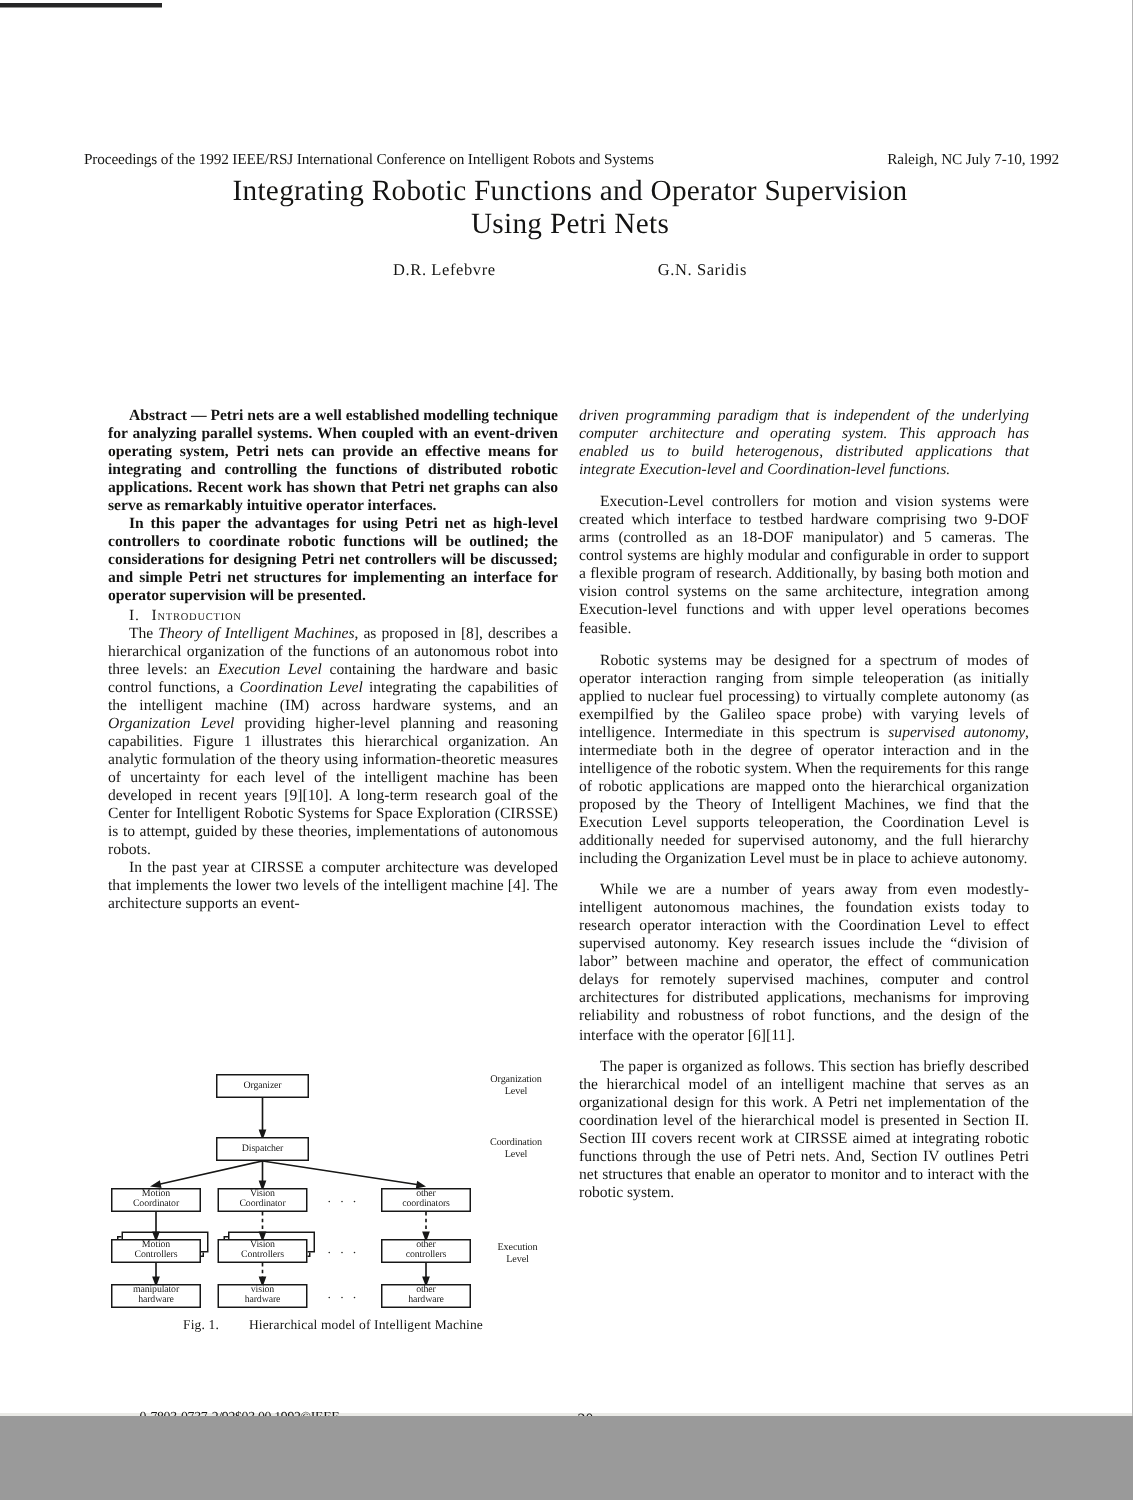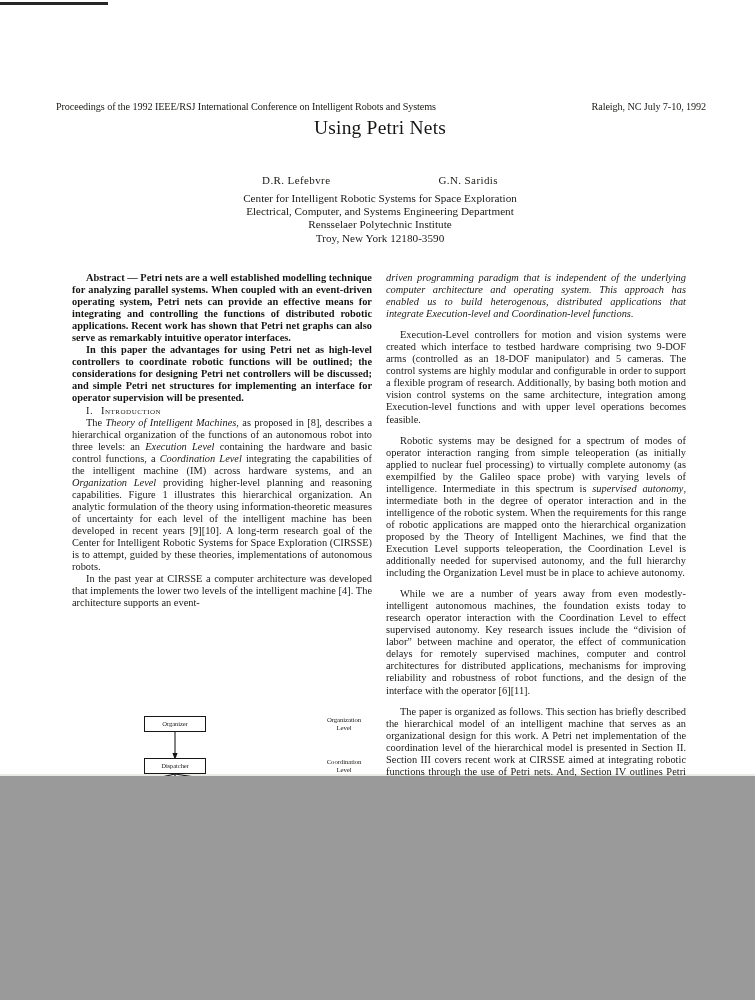--- a/index.html
+++ b/index.html
@@ -3,21 +3,21 @@
 <meta charset="utf-8">
 <style>
   html, body {
     margin: 0;
     padding: 0;
     background: #9a9a9a;
   }
   #page {
     position: relative;
     width: 755px;
-    height: 776px;
+    height: 944px;
     background: #fdfdfb;
     overflow: hidden;
     font-family: "Liberation Serif", "DejaVu Serif", serif;
     color: #1a1a1a;
     filter: contrast(1.06);
   }
   
   #scan-edge-top {
     position: absolute;
     left: 0; top: 2px;
@@ -185,33 +185,28 @@
 
   <div id="scan-edge-top"></div>
   <div id="scan-edge-bottom"></div>
 
   <div id="conf-header">
     <span class="left">Proceedings of the 1992 IEEE/RSJ International Conference on Intelligent Robots and Systems</span>
     <span class="right">Raleigh, NC   July 7-10, 1992</span>
   </div>
 
   <div id="title-block">
+    <div id="title-line1">Integrating Robotic Functions and Operator Supervision</div>
     <div id="title-line2">Using Petri Nets</div>
   </div>
 
   <div id="authors">
     <span class="names">
       <span class="a1">D.R. Lefebvre</span><span class="a2">G.N. Saridis</span>
     </span>
-  </div>
-  <div id="affil">
-    <div>Center for Intelligent Robotic Systems for Space Exploration</div>
-    <div>Electrical, Computer, and Systems Engineering Department</div>
-    <div>Rensselaer Polytechnic Institute</div>
-    <div>Troy, New York  12180-3590</div>
   </div>
 
   <div id="col-left" class="col">
     <p class="abstract">Abstract — Petri nets are a well established modelling technique for analyzing parallel systems. When coupled with an event-driven operating system, Petri nets can provide an effective means for integrating and controlling the functions of distributed robotic applications. Recent work has shown that Petri net graphs can also serve as remarkably intuitive operator interfaces.</p>
     <p class="abstract">In this paper the advantages for using Petri net as high-level controllers to coordinate robotic functions will be outlined; the considerations for designing Petri net controllers will be discussed; and simple Petri net structures for implementing an interface for operator supervision will be presented.</p>
 
     <p class="sec-head">
       <span class="num">I.</span><span>Introduction</span>
     </p>
 

